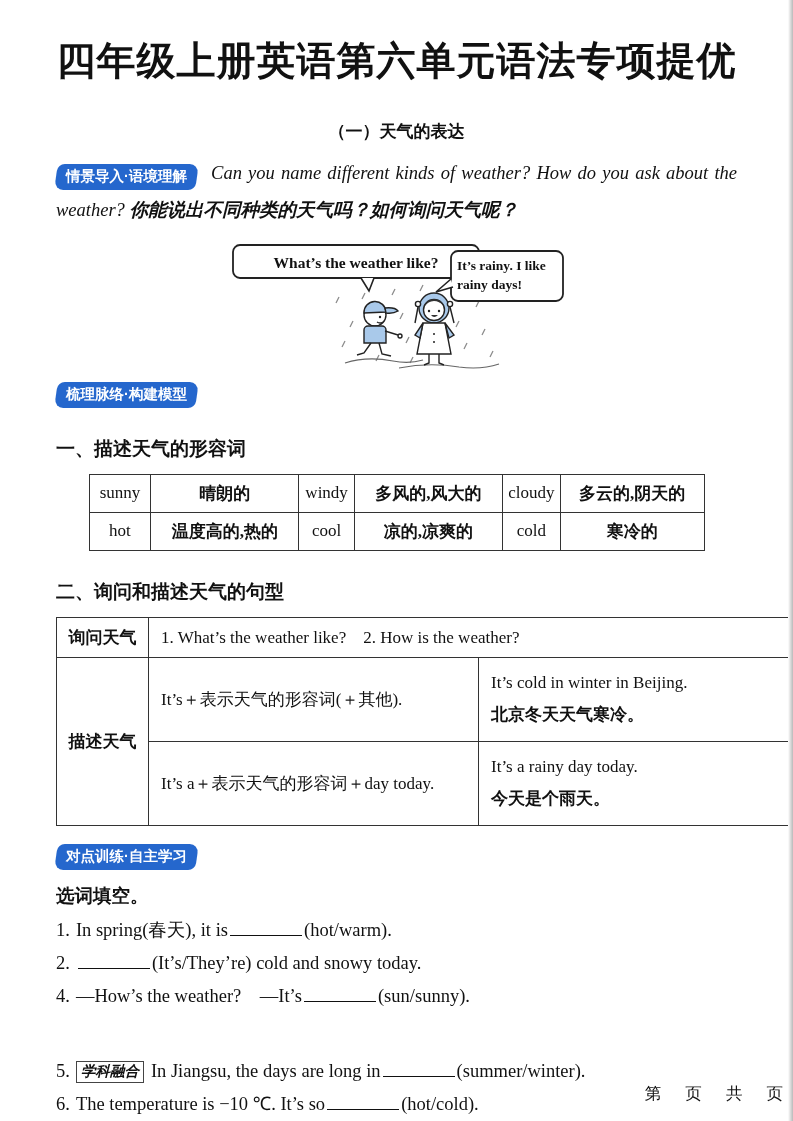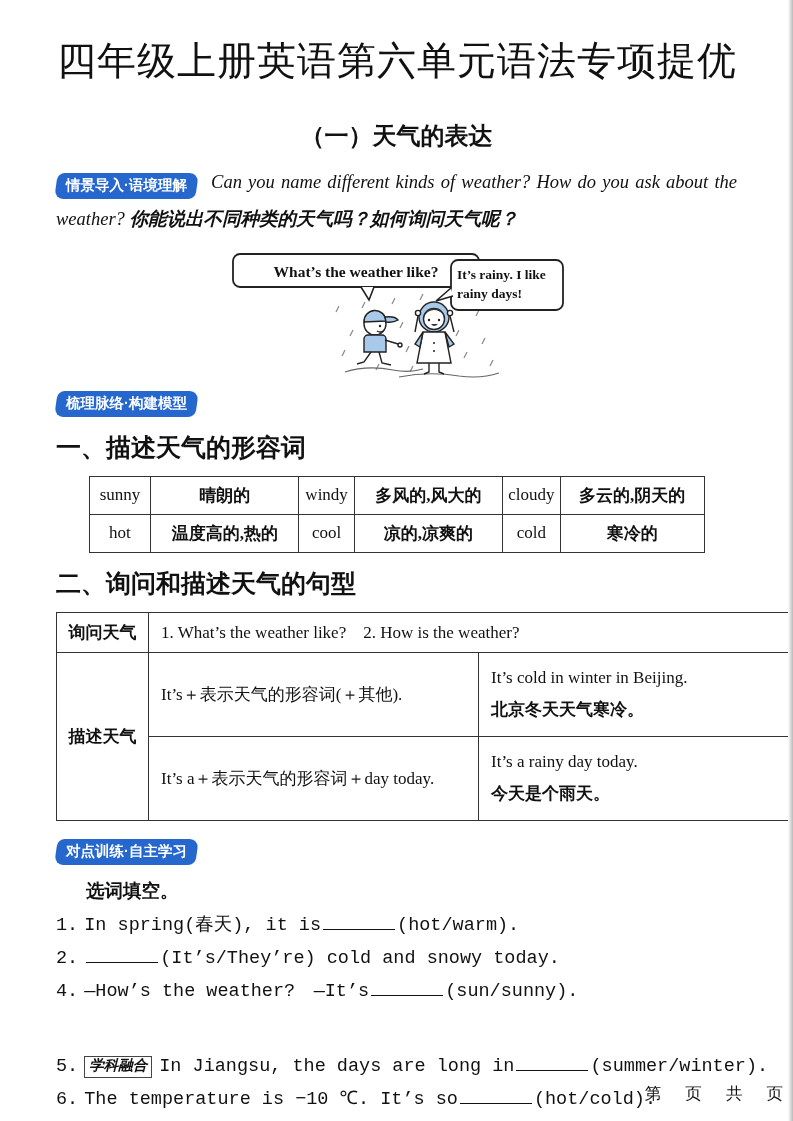--- a/index.html
+++ b/index.html
@@ -12,30 +12,30 @@
     overflow: hidden;
   }
   .scan-edge-right {
     position:absolute; top:0; right:0; width:5px; height:100%;
     background: linear-gradient(to right,#ffffff,#b9b9b9);
   }
   .page { padding: 20px 56px 0 56px; }
 
   h1.page-title {
     font-family: "Liberation Sans", sans-serif;
-    font-weight: 400;
+    font-weight: 700;
     font-size: 39px;
-    text-align: right;
+    text-align: center;
     letter-spacing: 1px;
     margin-top: 14px;
   }
   .subtitle {
     font-family: "Liberation Sans", sans-serif;
     font-weight: 700;
-    font-size: 24px;
+    font-size: 17px;
     text-align: center;
     margin-top: 32px;
   }
 
   .badge {
     display: inline-block;
     background: #2567cd;
     color: #fff;
     font-family: "Liberation Sans", sans-serif;
     font-size: 14.5px;
@@ -59,22 +59,22 @@
   .intro .badge { margin-right: 8px; vertical-align: -2px; }
 
   .illustration { width: 340px; margin: 8px auto 6px auto; }
   .illustration svg { display:block; }
 
   .section-row { margin-top: 10px; }
 
   h3.heading {
     font-family: "Liberation Sans", sans-serif;
     font-weight: 700;
-    font-size: 25px;
-    margin-top: 14px;
+    font-size: 19px;
+    margin-top: 28px;
   }
 
   table { border-collapse: collapse; }
   td, th { border: 1.6px solid #333; }
 
   table.vocab {
     margin: 12px auto 0 auto;
     width: 616px;
     font-size: 17px;
   }
@@ -95,28 +95,26 @@
   table.sentence tr.ask-row td { height: 40px; }
   table.sentence td.pattern { width: 330px; height: 84px; }
   table.sentence td.example { line-height: 1.9; }
   table.sentence td.example .zh { font-weight: 600; }
 
   .practice-instruction {
     font-family: "Liberation Sans", sans-serif;
     font-weight: 700;
     font-size: 18.5px;
     margin-top: 14px;
-    margin-left: 30px;
   }
   .items { margin-top: 6px; }
   .item {
     font-size: 18.5px;
     line-height: 33px;
     white-space: nowrap;
-    font-family: Liberation Mono, monospace;
   }
   .item .num { margin-right: 6px; }
   .blank {
     display: inline-block;
     width: 72px;
     height: 1em;
     border-bottom: 1.6px solid #111;
     margin: 0 2px;
     vertical-align: baseline;
   }

